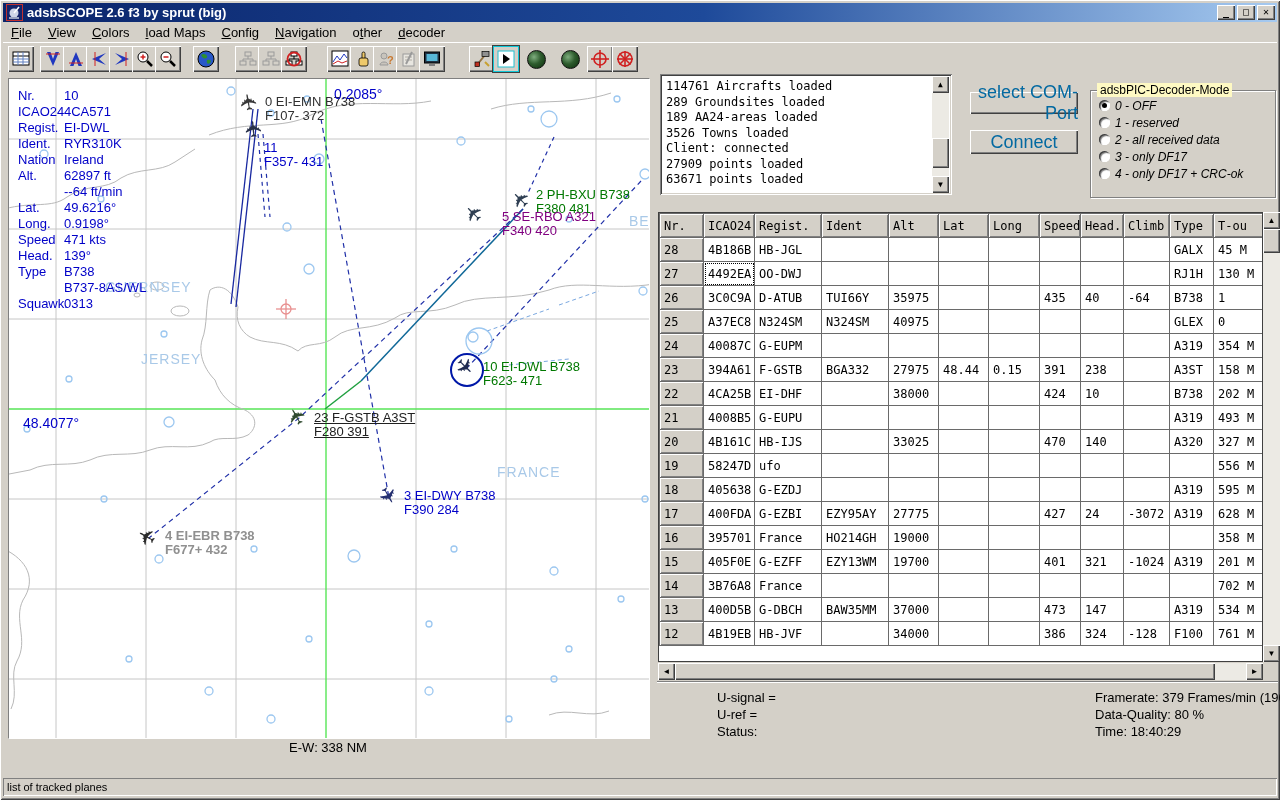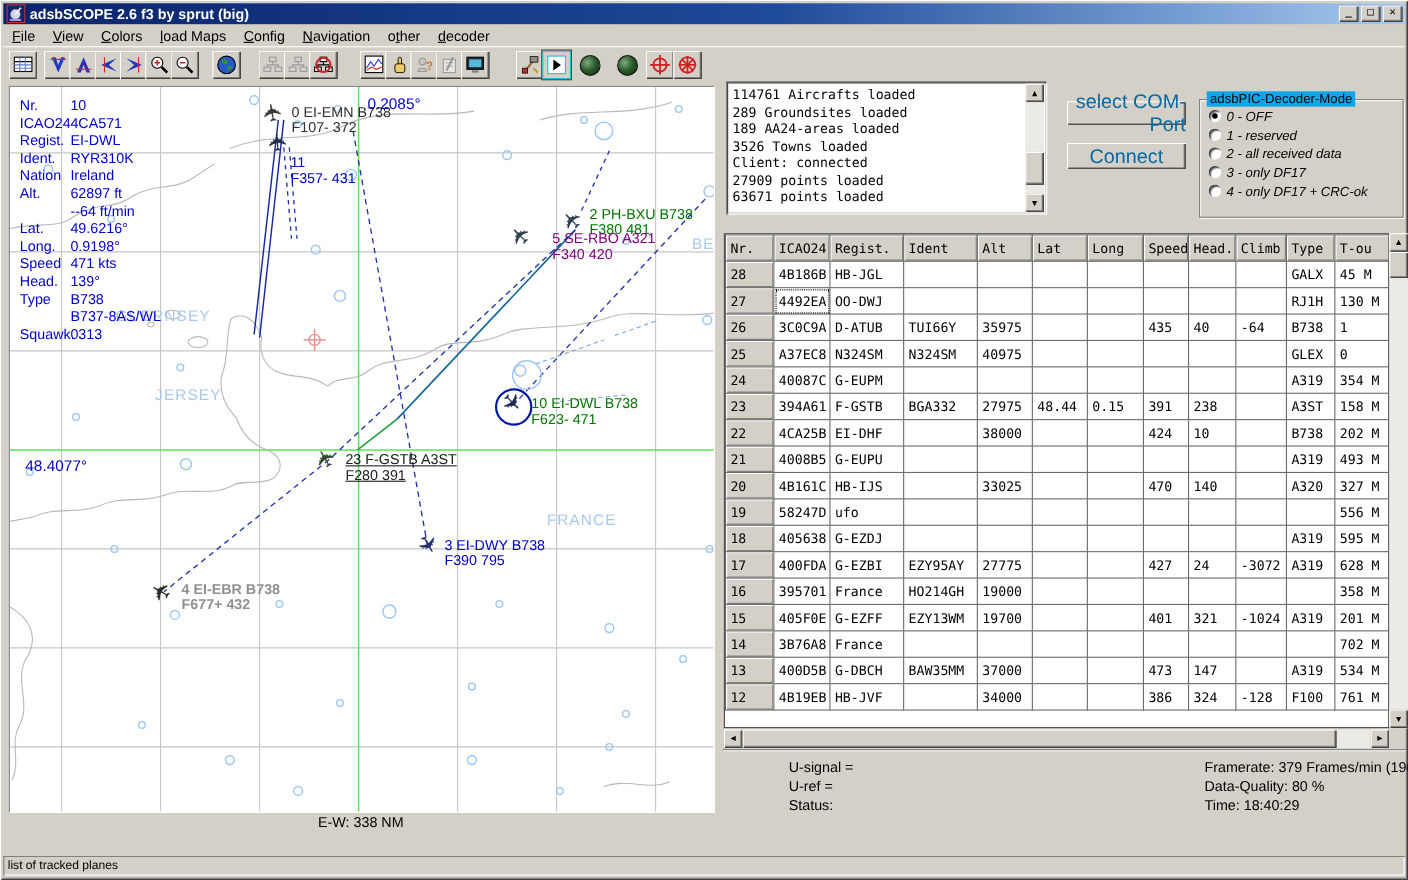--- a/index.html
+++ b/index.html
@@ -79,21 +79,21 @@
   .push-btn{
     position:absolute;background:#D4D0C8;font-size:18px;color:#0369a1;text-align:right;
     box-shadow: inset 1px 1px 0 #fff, inset -1px -1px 0 #404040, inset -2px -2px 0 #808080;
     display:flex;align-items:center;justify-content:center;
   }
   .groupbox{
     position:absolute;left:1090px;top:90px;width:184px;height:106px;
     border:1px solid #808080;box-shadow:1px 1px 0 #fff, inset 1px 1px 0 #fff;
     font-size:12px;color:#000;
   }
-  .groupbox-title{position:absolute;top:-8px;left:6px;background:#0ea5e9;padding:0 3px;}
+  .groupbox-title{position:absolute;top:-8px;left:6px;background:#fef9c3;padding:0 3px;}
   .radio-rows{position:absolute;left:8px;top:6px;font-style:italic;}
   .radio-row{display:flex;align-items:center;height:17px;gap:5px;}
   .radio{width:11px;height:11px;border-radius:50%;background:#fff;flex:none;position:relative;
     box-shadow: inset 1px 1px 0 #404040, inset -1px -1px 0 #fff, inset 2px 2px 1px #808080;}
   .radio.checked::after{content:"";position:absolute;left:3px;top:3px;width:5px;height:5px;border-radius:50%;background:#000;}
   
   .tablewrap{position:absolute;left:658px;top:212px;width:605px;height:450px;background:#fff;
     border:1px solid #404040;box-sizing:border-box;overflow:hidden;}
   table.actable{border-collapse:collapse;table-layout:fixed;width:604px;
     font-family:"DejaVu Sans Mono",monospace;font-size:12px;color:#000;}
@@ -503,21 +503,21 @@
         <span class="plane-glyph" style="color: rgb(47, 74, 47); transform: rotate(-120deg);">✈</span>
         <div class="plane-label" style="left: 15px; top: -7px; color: rgb(32, 32, 32); text-decoration: underline;">
           <div>23 F-GSTB A3ST</div>
           <div>F280 391</div>
         </div>
       </div>
       <div class="plane" style="left: 380px; top: 419px;">
         <span class="plane-glyph" style="color: rgb(37, 48, 112); transform: rotate(60deg);">✈</span>
         <div class="plane-label" style="left: 15px; top: -9px; color: rgb(0, 0, 200);">
           <div>3 EI-DWY B738</div>
-          <div>F390 795</div>
+          <div>F390 284</div>
         </div>
       </div>
       <div class="plane" style="left: 140px; top: 459px;">
         <span class="plane-glyph" style="color: rgb(42, 42, 42); transform: rotate(-150deg);">✈</span>
         <div class="plane-label" style="left: 16px; top: -9px; color: rgb(144, 144, 144); font-weight: bold;">
           <div>4 EI-EBR B738</div>
           <div>F677+ 432</div>
         </div>
       </div>
     </div>

